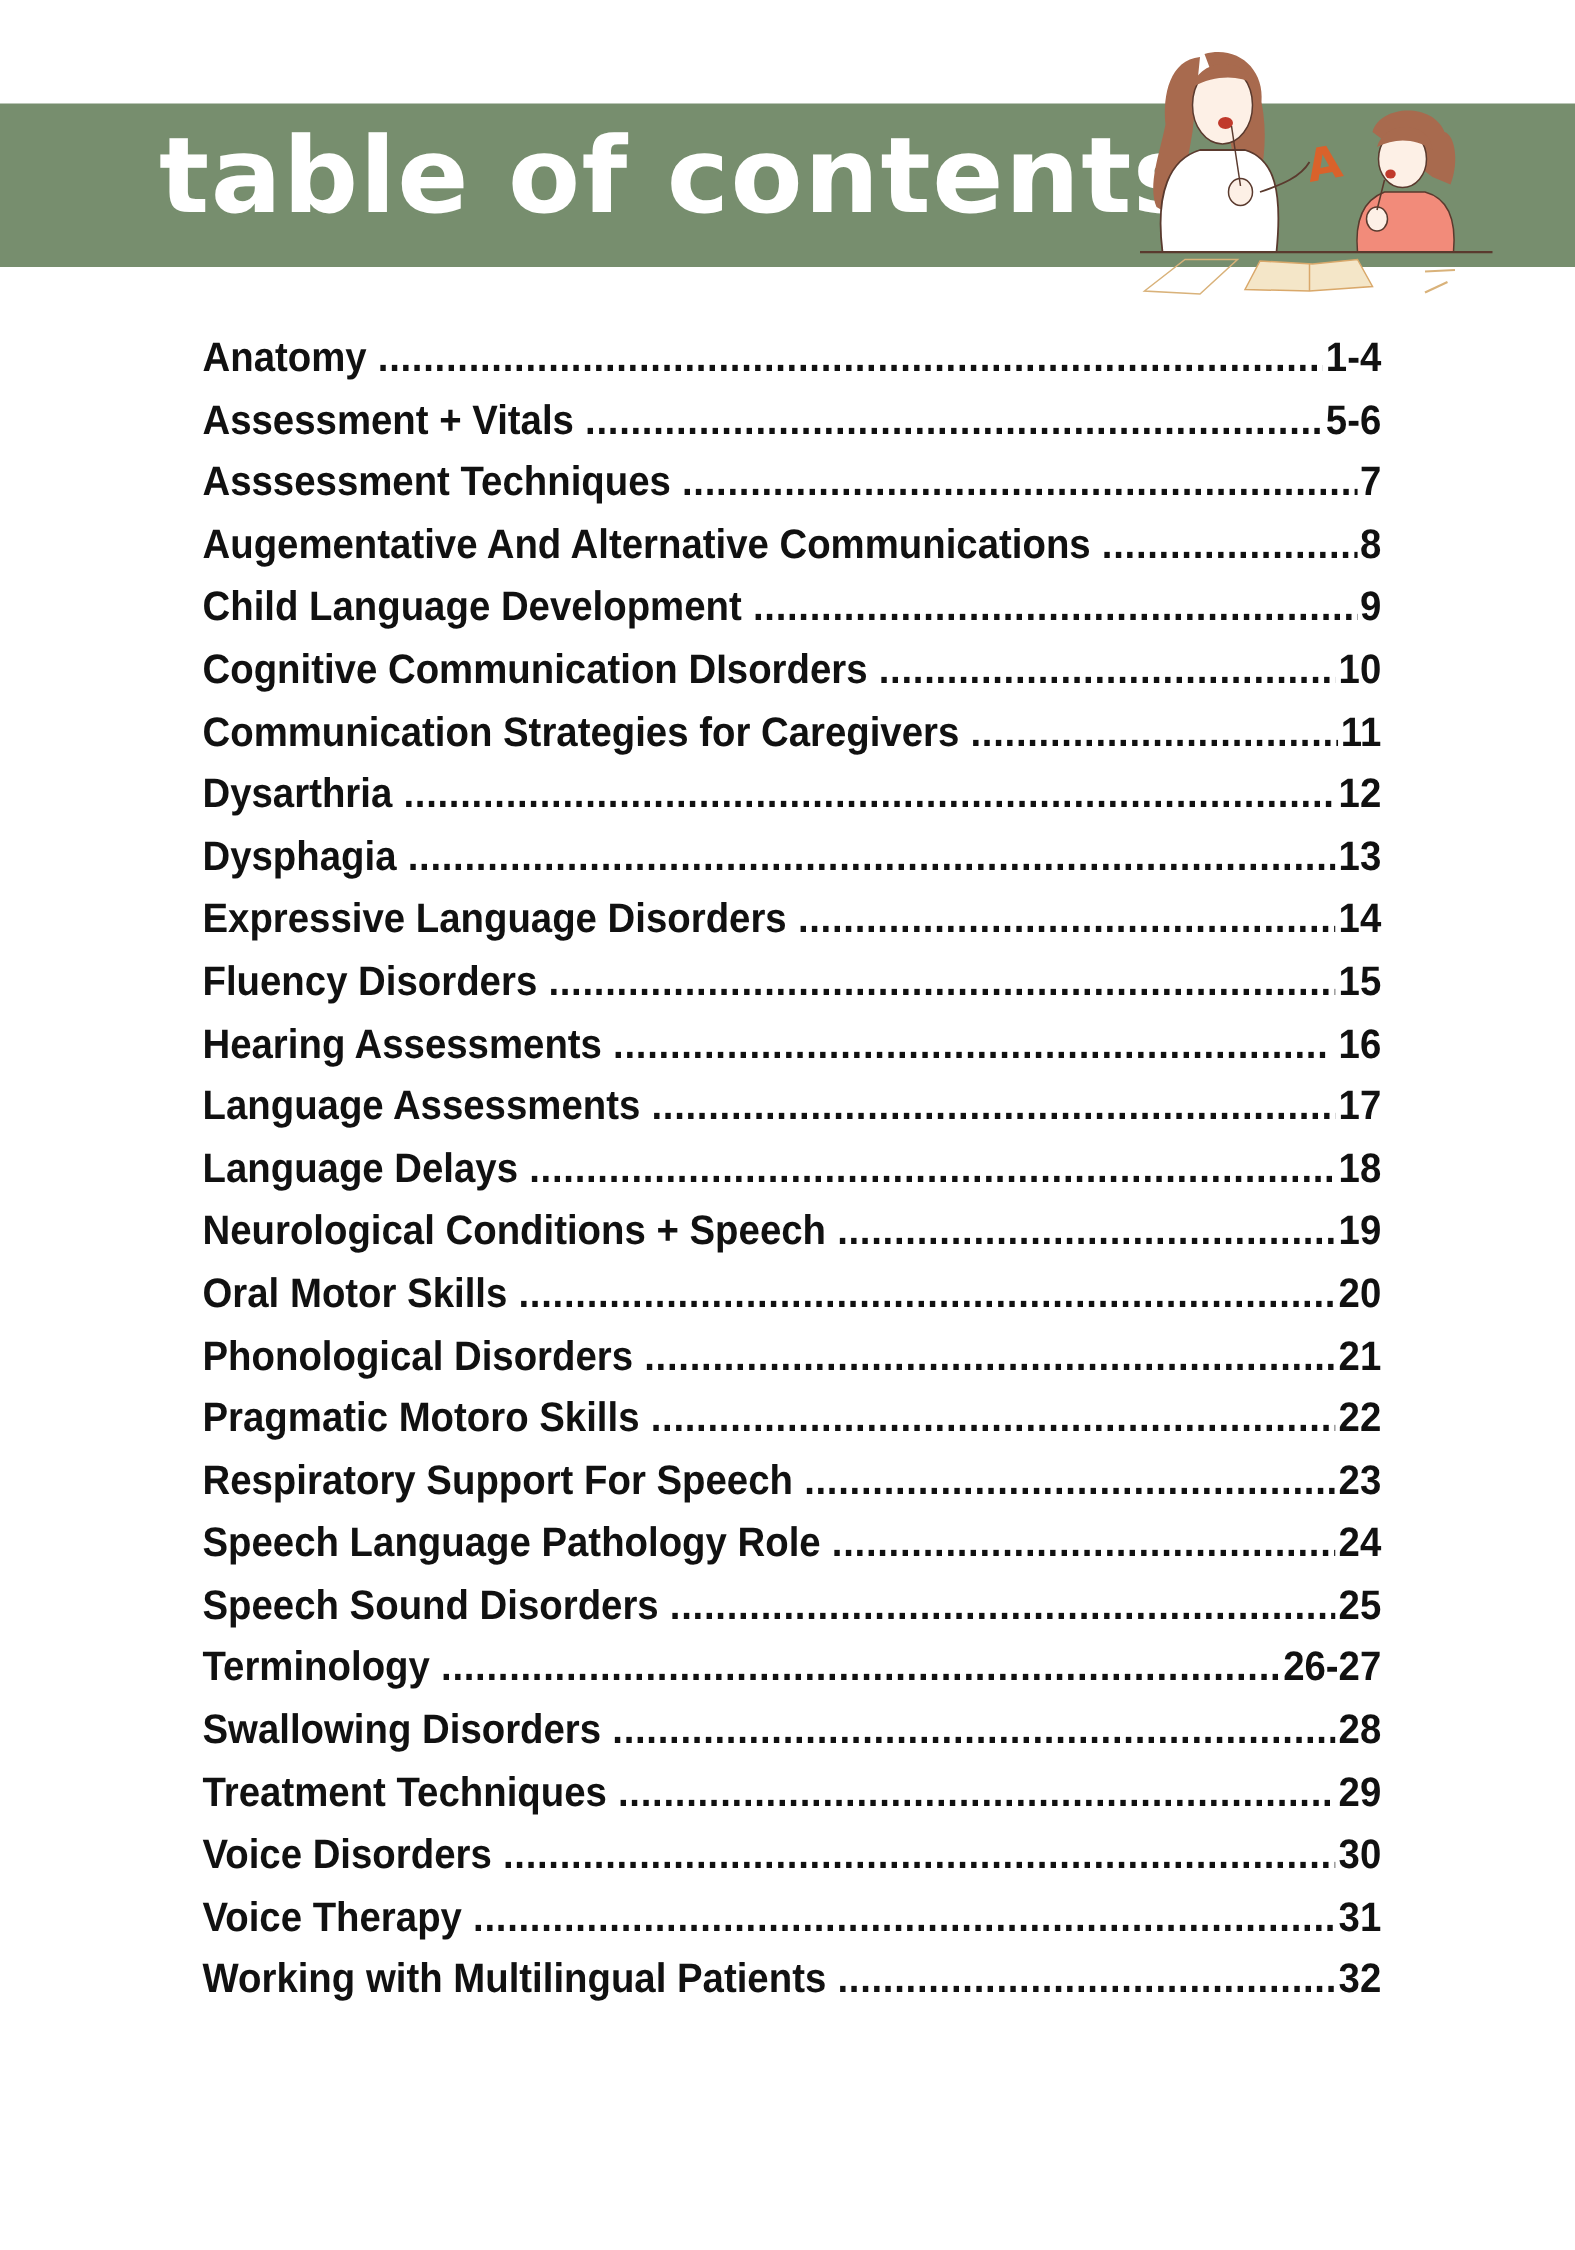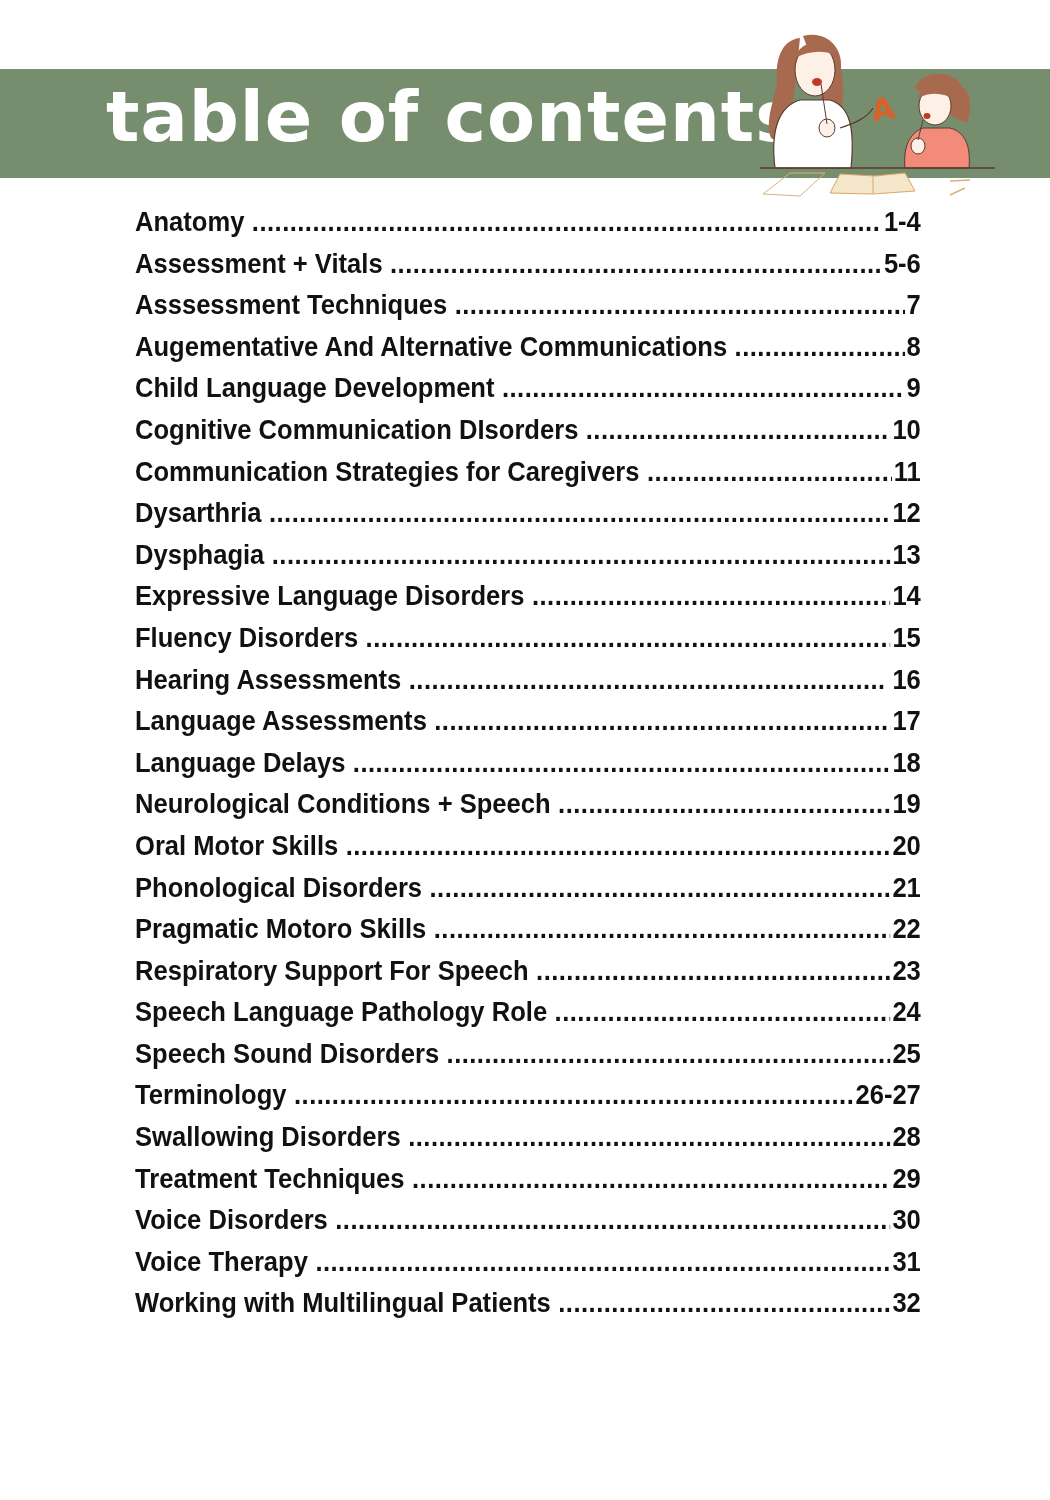--- a/index.html
+++ b/index.html
@@ -37,21 +37,21 @@
     .illustration {
       position: absolute;
       left: 755px;
       top: 28px;
       width: 245px;
       height: 175px;
     }
     .toc {
       position: absolute;
       left: 135px;
-      top: 206px;
+      top: 222px;
       width: 790px;
     }
     .toc-row {
       display: flex;
       align-items: baseline;
       height: 41.6px;
       font-family: "Liberation Sans", sans-serif;
       font-weight: bold;
       font-size: 27.5px;
       color: #111111;

